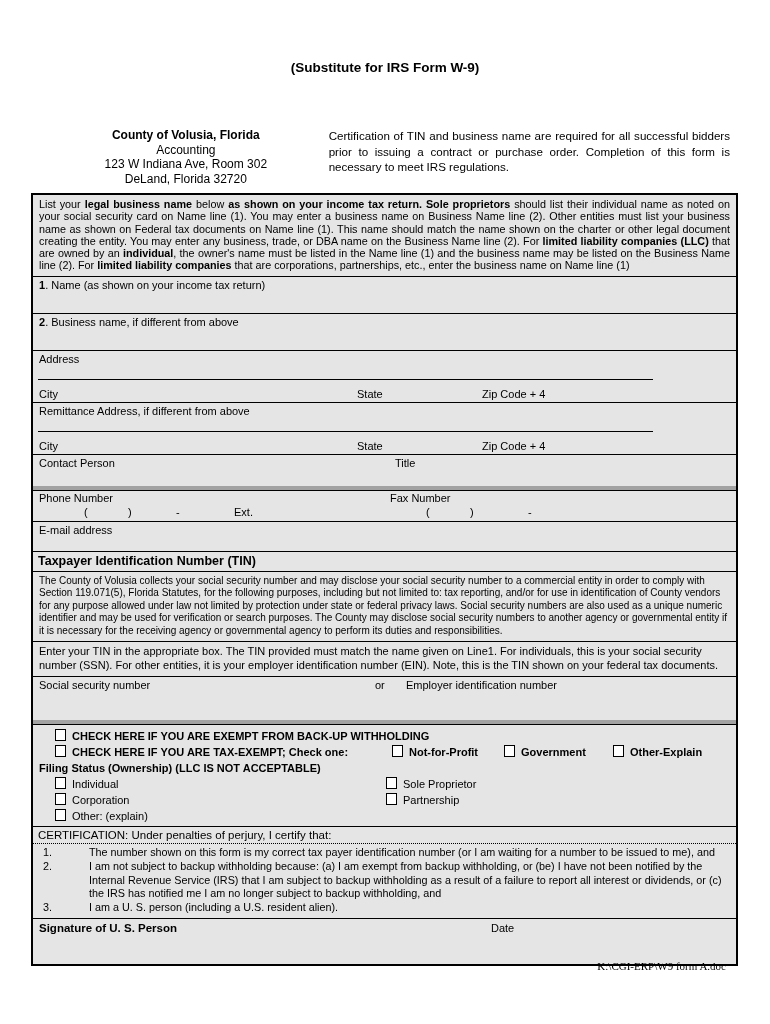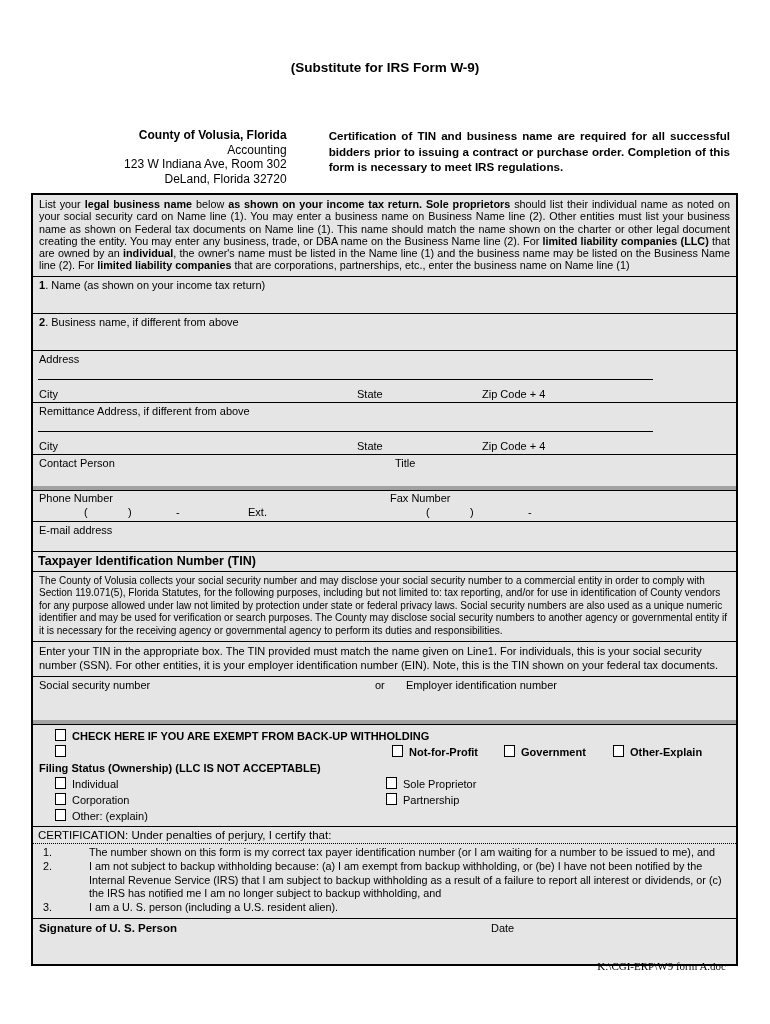--- a/index.html
+++ b/index.html
@@ -4,23 +4,23 @@
 <style>
   html,body { margin:0; padding:0; background:#fff; }
   .page {
     position:relative; width:770px; height:1024px; background:#ffffff;
     font-family:"Liberation Sans","DejaVu Sans",sans-serif; color:#000;
     overflow:hidden;
   }
   .title-block { position:absolute; top:58px; left:0; width:770px; text-align:center;
     font-weight:bold; font-size:13.5px; line-height:19px; }
   .header-cols { position:absolute; top:128px; left:85px; width:645px; display:flex; }
-  .org-block { width:215px; text-align:right; font-size:12px; line-height:14.5px; }
+  .org-block { width:215px; text-align:center; font-size:12px; line-height:14.5px; }
   .org-name { font-weight:bold; }
-  .notice { margin-left:42px; width:428px; font-weight:bold; font-size:11.6px;
+  .notice { margin-left:42px; width:428px; font-weight:normal; font-size:11.6px;
     line-height:15.5px; text-align:justify; }
 
   .form-table { position:absolute; top:193px; left:31px; width:703px;
     border:2px solid #000; font-size:11px; background:#e5e5e5; }
   .row { border-top:1px solid #000; position:relative; box-sizing:border-box; }
   .row:first-child { border-top:none; }
 
   .intro { padding:3px 6px 4px 6px; text-align:justify; font-size:10.8px; line-height:12.3px; }
 
   .field-row { height:37px; padding:2px 4px 0 6px; }
@@ -36,21 +36,21 @@
   .contact-row { height:32px; padding-top:2px; }
   .contact-label { position:absolute; top:2px; left:6px; }
   .title-label   { position:absolute; top:2px; left:362px; }
 
   .gray-divider { height:4px; background:#a2a2a2; border-top:none; }
 
   .phone-row { height:31px; }
   .phone-label { position:absolute; top:1px; left:6px; }
   .fax-label   { position:absolute; top:1px; left:357px; }
   .pp { position:absolute; top:15px; }
-  .p-open  { left:51px; }  .p-close { left:95px; }  .p-dash { left:143px; } .p-ext { left:201px;margin-left:14px; }
+  .p-open  { left:51px; }  .p-close { left:95px; }  .p-dash { left:143px; } .p-ext { left:201px; }
   .f-open  { left:393px; } .f-close { left:437px; } .f-dash { left:495px; }
 
   .email-row { height:30px; padding:2px 0 0 6px; }
 
   .tin-header { font-weight:bold; font-size:12.5px; padding:2px 0 3px 5px; }
   .privacy { font-size:10px; line-height:12.5px; padding:3px 6px 4px 6px; }
   .enter-tin { font-size:11px; line-height:13.6px; padding:3px 8px 4px 6px; }
 
   .ssn-row { height:44px; }
   .ssn-label { position:absolute; top:2px; left:6px; }
@@ -162,21 +162,21 @@
       <span class="ein-label">Employer identification number</span>
     </div>
 
     <div class="row gray-divider"></div>
 
     <div class="row cb-section">
       <div class="cb-line bold">
         <span class="cb"></span><span>CHECK HERE IF YOU ARE EXEMPT  FROM BACK-UP WITHHOLDING</span>
       </div>
       <div class="cb-line bold">
-        <span class="cb"></span>
+        <span class="cb"></span><span>CHECK HERE IF YOU ARE TAX-EXEMPT;  Check one:</span>
         <span class="opt opt1"><span class="cb"></span><span>Not-for-Profit</span></span>
         <span class="opt opt2"><span class="cb"></span><span>Government</span></span>
         <span class="opt opt3"><span class="cb"></span><span>Other-Explain</span></span>
       </div>
       <div class="cb-line bold noindent">Filing Status (Ownership)  (LLC IS NOT ACCEPTABLE)</div>
       <div class="cb-line">
         <span class="cb"></span><span>Individual</span>
         <span class="opt-col2"><span class="cb"></span><span>Sole Proprietor</span></span>
       </div>
       <div class="cb-line">

